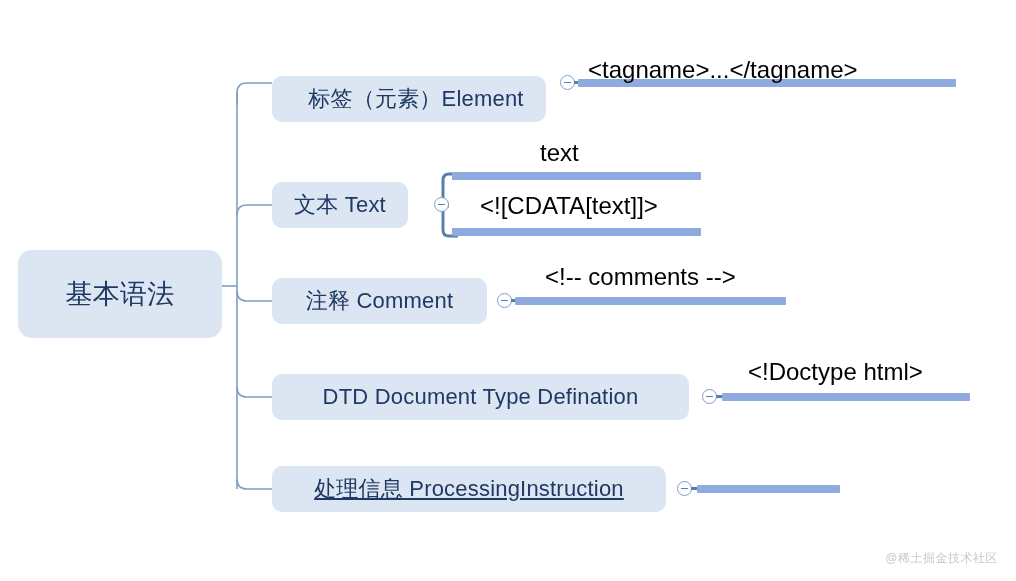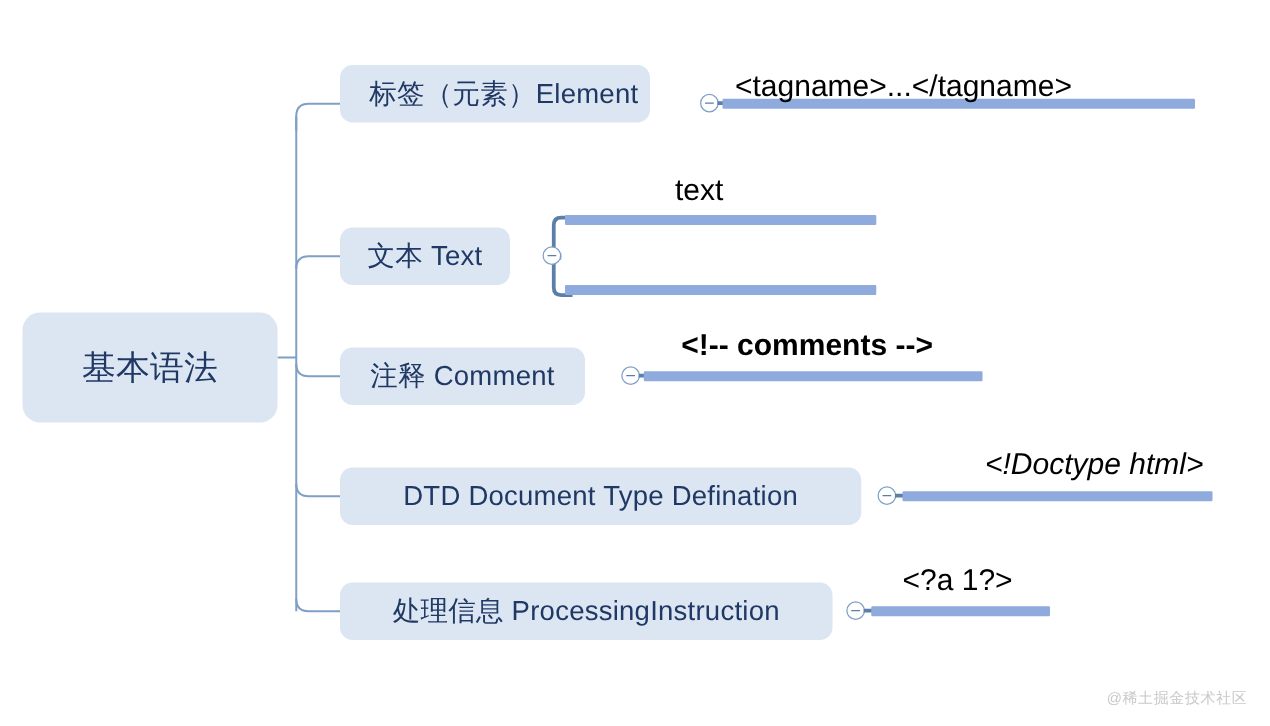--- a/index.html
+++ b/index.html
@@ -45,25 +45,25 @@
     height: 88px;
     font-size: 27px;
     border-radius: 14px;
   }
   .node.branch {
     height: 46px;
     font-size: 22px;
     padding: 0 18px;
   }
 
-  #node-element      { left: 272px; top:  52px; width: 248px; padding-left: 32px; }
+  #node-element      { left: 272px; top:  76px; width: 274px; padding-left: 32px; }
   #node-text         { left: 272px; top: 182px; width: 136px; }
-  #node-comment      { left: 272px; top: 278px; width: 196px; }
+  #node-comment      { left: 272px; top: 278px; width: 215px; }
   #node-dtd          { left: 272px; top: 374px; width: 417px; }
-  #node-pi           { left: 272px; top: 466px; width: 394px; }
+  #node-pi           { left: 272px; top: 466px; width: 394px; text-decoration: underline; }
 
   
   .toggle {
     position: absolute;
     width: 15px;
     height: 15px;
     box-sizing: border-box;
     border: 1.4px solid #7f9fc4;
     border-radius: 50%;
     background: #ffffff;
@@ -111,22 +111,22 @@
   
   .leaflabel {
     position: absolute;
     color: #000000;
     font-size: 24px;
     white-space: nowrap;
   }
   #label-element { left: 588px; top:  44px; margin-top: 12px; }
   #label-text-1  { left: 540px; top: 139px; text-align: right; }
   #label-text-2  { left: 480px; top: 192px; }
-  #label-comment { left: 545px; top: 263px; font-weight: bold; }
-  #label-dtd     { left: 788px; top: 358px; font-style: italic; }
+  #label-comment { left: 545px; top: 263px; }
+  #label-dtd     { left: 748px; top: 358px; }
   #label-pi      { left: 722px; top: 451px; }
 
   
   #watermark {
     position: absolute;
     right: 18px;
     bottom: 14px;
     color: #c9c9c9;
     font-size: 12px;
     white-space: nowrap;
@@ -185,22 +185,22 @@
   <div class="leafbar" id="bar-text-1"></div>
   <div class="leafbar" id="bar-text-2"></div>
   <div class="leafbar" id="bar-comment"></div>
   <div class="leafbar" id="bar-dtd"></div>
   <div class="leafbar" id="bar-pi"></div>
 
   <div class="leaflabel" id="label-element">&lt;tagname&gt;...&lt;/tagname&gt;</div>
 
   <div class="leaflabel" id="label-text-1">text</div>
 
+  <div class="leaflabel" id="label-text-2">&lt;![CDATA[text]]&gt;</div>
 
   <div class="leaflabel" id="label-comment">&lt;!-- comments --&gt;</div>
 
   <div class="leaflabel" id="label-dtd">&lt;!Doctype html&gt;</div>
 
-  <div class="leaflabel" id="label-pi">&lt;?a 1?&gt;</div>
 
   <div id="watermark">@稀土掘金技术社区</div>
 
 </div>
 
 </body></html>

